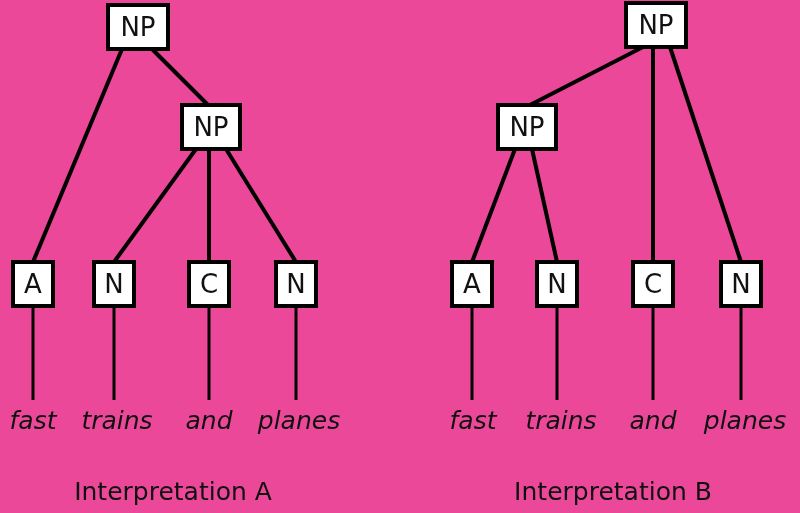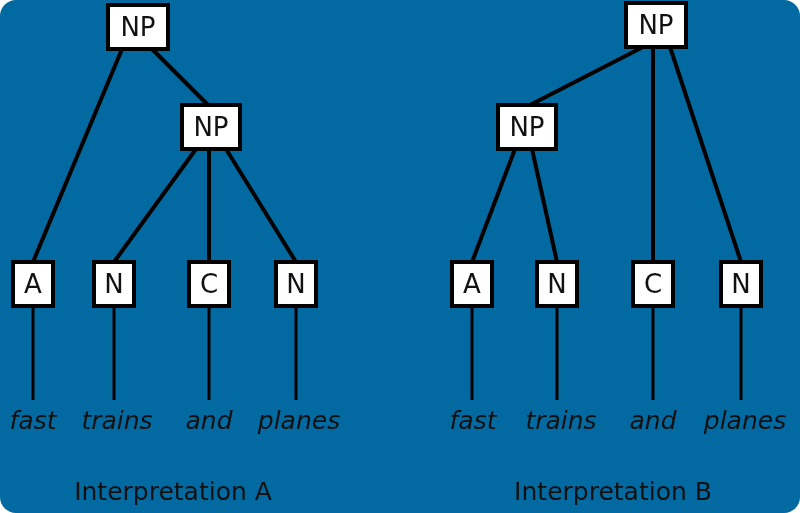--- a/index.html
+++ b/index.html
@@ -10,22 +10,21 @@
   body {
     width: 800px;
     height: 513px;
     overflow: hidden;
     font-family: "DejaVu Sans", sans-serif;
   }
   #figure {
     position: relative;
     width: 800px;
     height: 513px;
-    background: #0369a1;
-    border-radius: 16px;
+    background: #ec4899;
   }
   svg.tree-canvas {
     position: absolute;
     top: 0;
     left: 0;
     width: 800px;
     height: 513px;
   }
   .node-box {
     fill: #ffffff;

